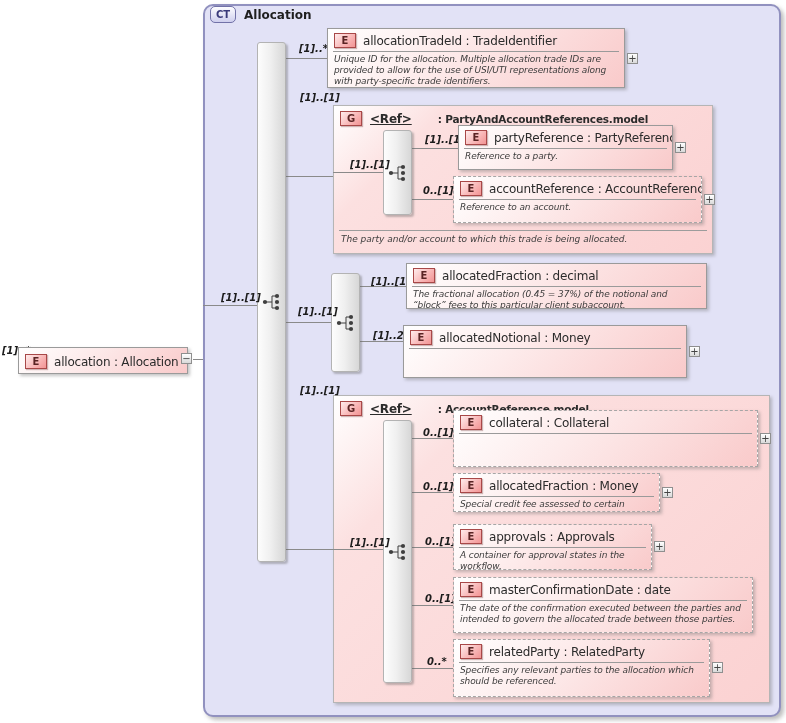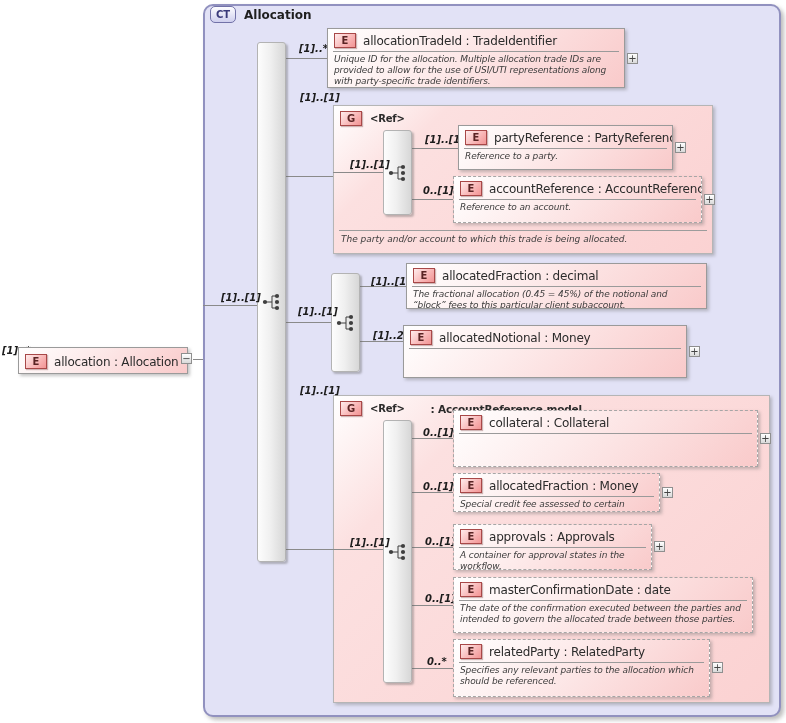--- a/index.html
+++ b/index.html
@@ -21,21 +21,21 @@
        background:linear-gradient(90deg,#fdfdfd 0%,#f0f0f0 45%,#d7d7d7 100%);
        border:1px solid #b3b3b3;border-radius:3px;
        box-shadow:2px 2px 2px rgba(100,100,100,.4);
        display:flex;align-items:center;justify-content:center;}
 
   
   .gbox{position:absolute;box-sizing:border-box;border:1px solid #b5b5b5;
         background:linear-gradient(135deg,#ffffff 0%,#fce0e0 22%,#fbd2d2 100%);
         box-shadow:2px 2px 3px rgba(110,110,110,.4);}
   .ghead{display:flex;align-items:center;padding:5px 8px 0 6px;}
-  .gref{font-size:10px;font-weight:bold;color:#2b2b2b;margin-left:8px;letter-spacing:-.2px;}
+  .gref{font-size:12px;font-weight:bold;color:#2b2b2b;margin-left:8px;letter-spacing:-.2px;text-decoration:underline;}
   .gtitle{font-size:10.5px;font-weight:bold;color:#2b2b2b;margin-left:26px;letter-spacing:-.2px;white-space:nowrap;}
   .gsep{position:absolute;height:1px;background:#9c9c9c;}
   .gdoc{position:absolute;font-size:9px;font-style:italic;color:#3c3c3c;white-space:nowrap;}
 
   
   .ebox{position:absolute;box-sizing:border-box;border:1px solid #9a9a9a;
         background:linear-gradient(135deg,#ffffff 0%,#fdebeb 40%,#f9caca 100%);
         box-shadow:2px 2px 3px rgba(110,110,110,.4);overflow:hidden;}
   .ebox.dashed{border:1px dashed #a6a6a6;}
   .ehead{display:flex;align-items:center;gap:7px;padding:4px 6px 2px 6px;}
@@ -67,20 +67,21 @@
   <div class="ctbox"></div>
   <div class="cthead">
     <span class="ctbadge">CT</span>
     <span class="cttitle">Allocation</span>
   </div>
 
   <div class="gbox" style="left:333px;top:105px;width:380px;height:149px;">
     <div class="ghead">
       <span class="badge-g">G</span>
       <span class="gref">&lt;Ref&gt;</span>
+      <span class="gtitle">: PartyAndAccountReferences.model</span>
     </div>
   </div>
   <div class="gsep" style="left:339px;top:230px;width:368px;"></div>
   <div class="gdoc" style="left:341px;top:234px;">The party and/or account to which this trade is being allocated.</div>
 
   <div class="gbox" style="left:333px;top:395px;width:437px;height:308px;">
     <div class="ghead">
       <span class="badge-g">G</span>
       <span class="gref">&lt;Ref&gt;</span>
       <span class="gtitle">: AccountReference.model</span>
@@ -217,21 +218,21 @@
     <div class="edoc">Reference to an account.</div>
   </div>
   <div class="pm" style="left:704px;top:194px;">+</div>
 
   <div class="ebox" style="left:406px;top:263px;width:301px;height:46px;">
     <div class="ehead">
       <span class="badge-e">E</span>
       <span class="etitle">allocatedFraction : decimal</span>
     </div>
     <div class="esep"></div>
-    <div class="edoc">The fractional allocation (0.45 = 45%) of the notional and “block” fees to this particular client subaccount.</div>
+    <div class="edoc">The fractional allocation (0.45 = 37%) of the notional and “block” fees to this particular client subaccount.</div>
   </div>
 
   <div class="ebox" style="left:403px;top:325px;width:284px;height:53px;">
     <div class="ehead">
       <span class="badge-e">E</span>
       <span class="etitle">allocatedNotional : Money</span>
     </div>
     <div class="esep"></div>
   </div>
   <div class="pm" style="left:689px;top:346px;">+</div>

